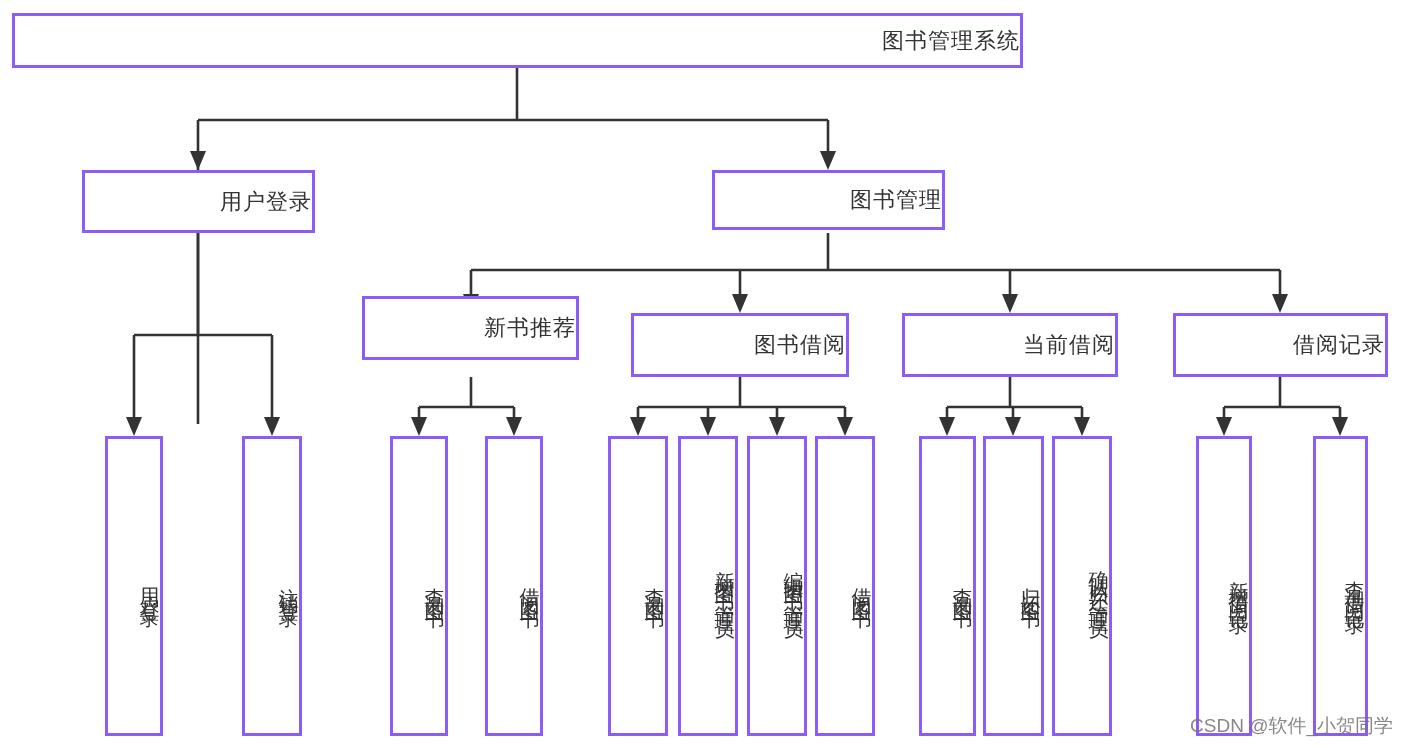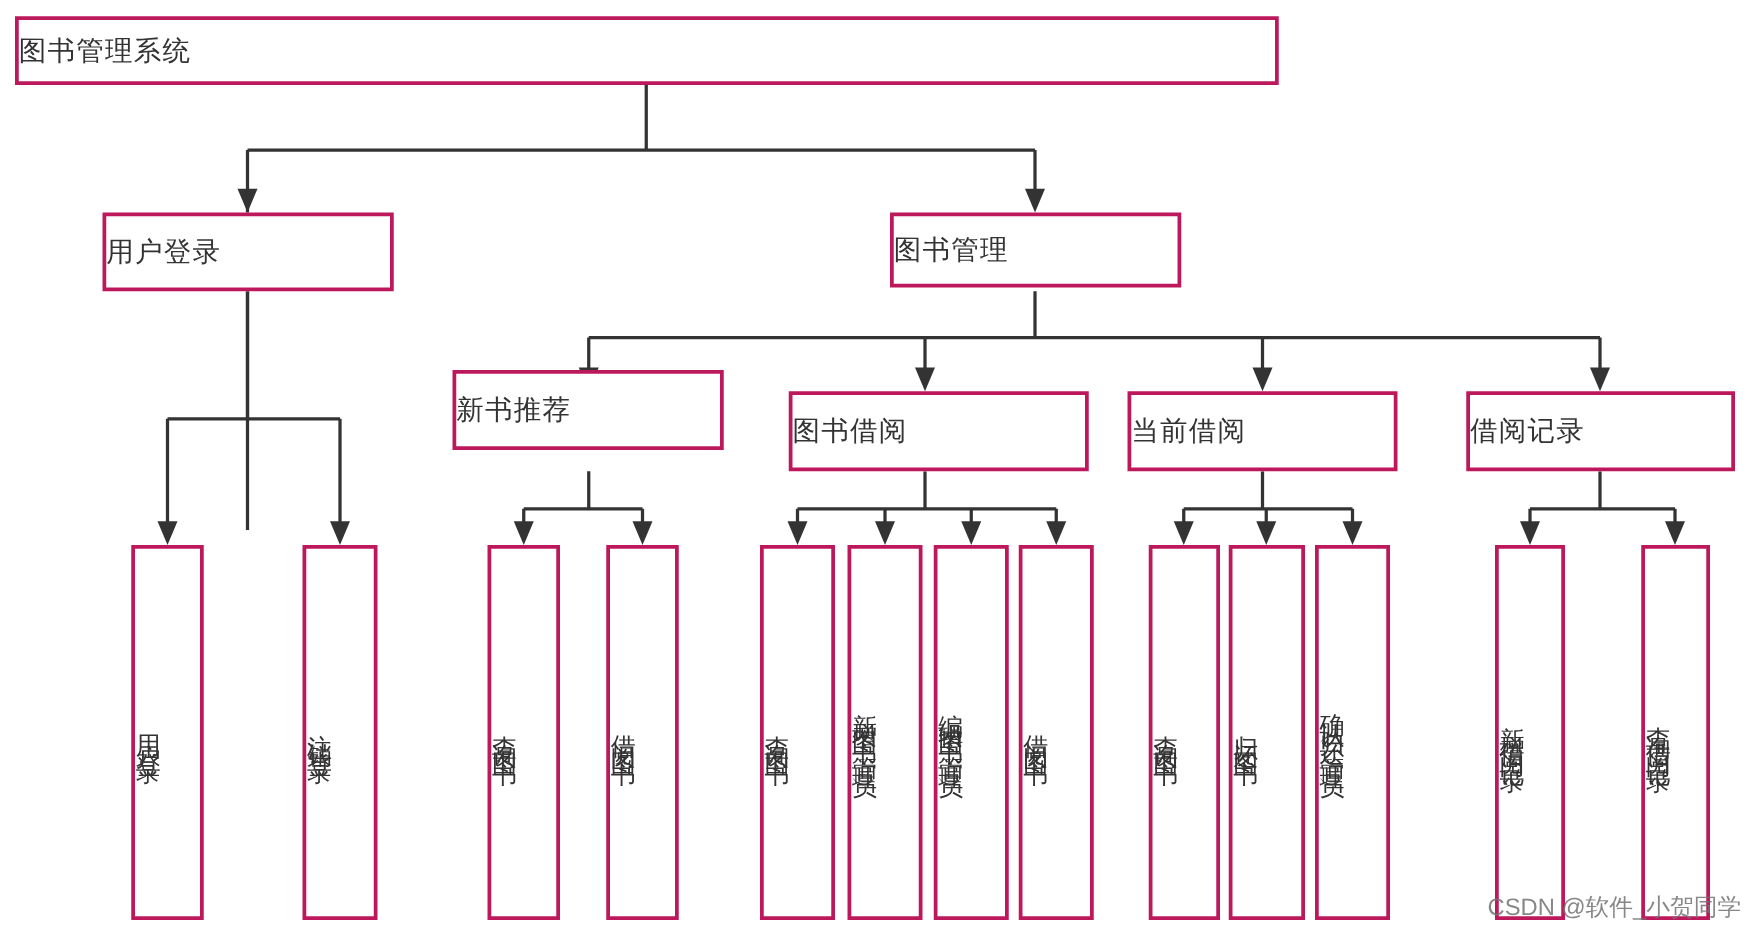--- a/index.html
+++ b/index.html
@@ -20,42 +20,42 @@
   }
   .connectors path {
     stroke: #333333;
     stroke-width: 2.6;
     fill: none;
   }
   .connectors polygon { fill: #333333; stroke: none; }
   .node {
     position: absolute;
     box-sizing: border-box;
-    border: 3px solid #be185d;
+    border: 3px solid #8b5cf6;
     background: #ffffff;
     display: flex;
     align-items: center;
-    justify-content: flex-start;
+    justify-content: flex-end;
     z-index: 1;
   }
   .hlabel { font-size: 22px; letter-spacing: 1px; white-space: nowrap; }
   .leaf .vlabel {
     writing-mode: vertical-rl;
     text-orientation: mixed;
     font-size: 20px;
     line-height: 1;
     letter-spacing: 7px;
     white-space: nowrap;
   }
   
   .n-root        { left: 12px;   top: 13px;  width: 1011px; height: 55px; }
   .n-user-login  { left: 82px;   top: 170px; width: 233px;  height: 63px; }
   .n-book-mgmt   { left: 712px;  top: 170px; width: 233px;  height: 60px; }
   .n-recommend   { left: 362px;  top: 296px; width: 217px;  height: 64px; }
-  .n-borrowing   { left: 631px;  top: 313px; width: 240px;  height: 64px; }
+  .n-borrowing   { left: 631px;  top: 313px; width: 218px;  height: 64px; }
   .n-current     { left: 902px;  top: 313px; width: 216px;  height: 64px; }
   .n-records     { left: 1173px; top: 313px; width: 215px;  height: 64px; }
   .leaf          { top: 436px;   height: 300px; }
   .l-user-login  { left: 105px;  width: 58px; }
   .l-logout      { left: 242px;  width: 60px; }
   .l-rec-query   { left: 390px;  width: 58px; }
   .l-rec-borrow  { left: 485px;  width: 58px; }
   .l-bor-query   { left: 608px;  width: 60px; }
   .l-bor-add     { left: 678px;  width: 60px; }
   .l-bor-edit    { left: 747px;  width: 60px; }

